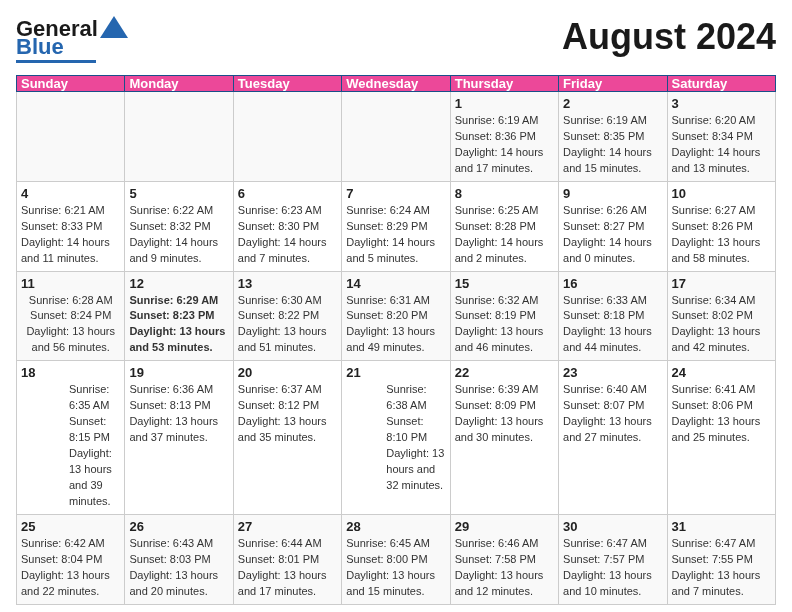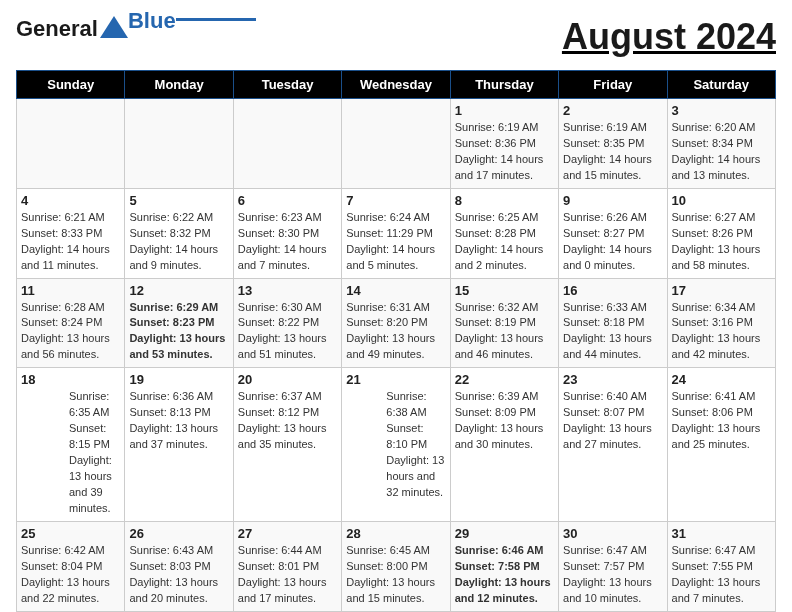--- a/index.html
+++ b/index.html
@@ -11,53 +11,53 @@
       padding: 16px;
     }
     .header-area {
       display: flex;
       justify-content: space-between;
       align-items: flex-start;
       margin-bottom: 12px;
     }
     .logo {
       display: flex;
+      flex-direction: column;
       align-items: flex-start;
     }
     .logo-line {
       height: 3px;
       background: #2566af;
       width: 80px;
       margin-top: 2px;
     }
     .title-area {
       text-align: right;
-      text-decoration: underline;
     }
     .month-year {
       font-size: 36px;
       font-weight: bold;
       color: #1a1a1a;
     }
     .location {
       font-size: 16px;
       color: #555;
     }
     table {
       width: 100%;
       border-collapse: collapse;
       table-layout: fixed;
     }
     thead th {
-      background-color: #000000;
+      background-color: #ec4899;
       color: #fff;
       font-size: 13px;
       font-weight: bold;
-      padding: 6px 4px;
-      text-align: center;
+      padding: 0 4px;
+      text-align: left;
       border: 1px solid #1a4f8a;
     }
     tbody td {
       border: 1px solid #ccc;
       vertical-align: top;
       padding: 4px 4px;
       font-size: 10.5px;
       color: #222;
       height: 85px;
       background: #fff;
@@ -153,21 +153,21 @@
         </td>
         <td>
           <span class="day-number">6</span>
           <div class="day-info" style="white-space: pre-line;">Sunrise: 6:23 AM
 Sunset: 8:30 PM
 Daylight: 14 hours and 7 minutes.</div>
         </td>
         <td>
           <span class="day-number">7</span>
           <div class="day-info" style="white-space: pre-line;">Sunrise: 6:24 AM
-Sunset: 11:29 PM
+Sunset: 8:29 PM
 Daylight: 14 hours and 5 minutes.</div>
         </td>
         <td>
           <span class="day-number">8</span>
           <div class="day-info" style="white-space: pre-line;">Sunrise: 6:25 AM
 Sunset: 8:28 PM
 Daylight: 14 hours and 2 minutes.</div>
         </td>
         <td>
           <span class="day-number">9</span>
@@ -178,21 +178,21 @@
         <td>
           <span class="day-number">10</span>
           <div class="day-info" style="white-space: pre-line;">Sunrise: 6:27 AM
 Sunset: 8:26 PM
 Daylight: 13 hours and 58 minutes.</div>
         </td>
       </tr>
       <tr>
         <td>
           <span class="day-number">11</span>
-          <div class="day-info" style="white-space: pre-line;">Sunrise: 6:28 AM
+          <div class="day-info" style="white-space: pre-line; text-align: center;">Sunrise: 6:28 AM
 Sunset: 8:24 PM
 Daylight: 13 hours and 56 minutes.</div>
         </td>
         <td>
           <span class="day-number">12</span>
           <div class="day-info" style="white-space: pre-line; font-weight: bold;">Sunrise: 6:29 AM
 Sunset: 8:23 PM
 Daylight: 13 hours and 53 minutes.</div>
         </td>
         <td>
@@ -215,21 +215,21 @@
         </td>
         <td>
           <span class="day-number">16</span>
           <div class="day-info" style="white-space: pre-line;">Sunrise: 6:33 AM
 Sunset: 8:18 PM
 Daylight: 13 hours and 44 minutes.</div>
         </td>
         <td>
           <span class="day-number">17</span>
           <div class="day-info" style="white-space: pre-line;">Sunrise: 6:34 AM
-Sunset: 3:16 PM
+Sunset: 8:02 PM
 Daylight: 13 hours and 42 minutes.</div>
         </td>
       </tr>
       <tr>
         <td>
           <span class="day-number">18</span>
           <div class="day-info" style="white-space: pre-line; margin-left: 48px;">Sunrise: 6:35 AM
 Sunset: 8:15 PM
 Daylight: 13 hours and 39 minutes.</div>
         </td>
@@ -290,21 +290,21 @@
 Daylight: 13 hours and 17 minutes.</div>
         </td>
         <td>
           <span class="day-number">28</span>
           <div class="day-info" style="white-space: pre-line;">Sunrise: 6:45 AM
 Sunset: 8:00 PM
 Daylight: 13 hours and 15 minutes.</div>
         </td>
         <td>
           <span class="day-number">29</span>
-          <div class="day-info" style="white-space: pre-line; font-weight: bold;">Sunrise: 6:46 AM
+          <div class="day-info" style="white-space: pre-line;">Sunrise: 6:46 AM
 Sunset: 7:58 PM
 Daylight: 13 hours and 12 minutes.</div>
         </td>
         <td>
           <span class="day-number">30</span>
           <div class="day-info" style="white-space: pre-line;">Sunrise: 6:47 AM
 Sunset: 7:57 PM
 Daylight: 13 hours and 10 minutes.</div>
         </td>
         <td>

